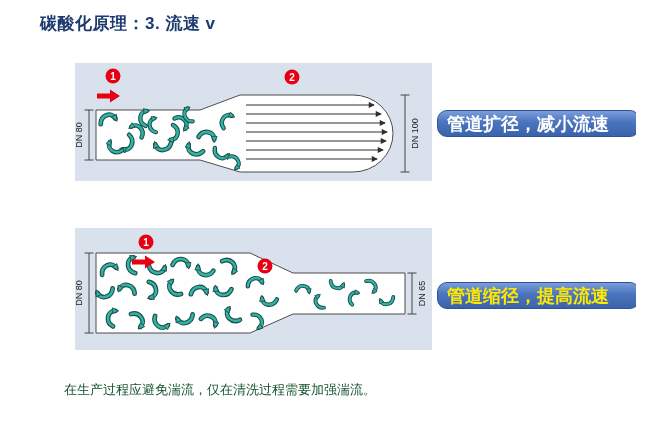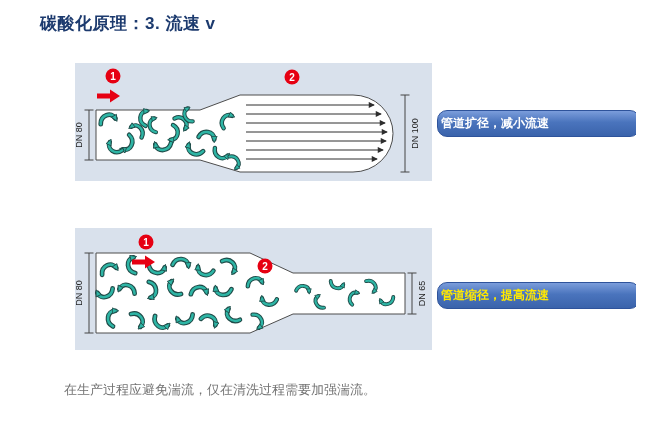--- a/index.html
+++ b/index.html
@@ -17,31 +17,31 @@
   .diag svg { display:block; width:100%; height:100%; }
 
   .pipe { fill:#ffffff; stroke:#4d4d4d; stroke-width:1; }
   .flowline { stroke:#2e2e2e; stroke-width:1; }
   .dim line { stroke:#444444; stroke-width:1; }
   .dn { font:9px "Liberation Sans", sans-serif; fill:#222; text-anchor:middle; }
   .badge-txt { font:bold 10px "Liberation Sans", sans-serif; fill:#fff; text-anchor:middle; }
 
   .callout {
     position:absolute; left:437px; width:203px; height:27px;
-    display:flex; align-items:center; padding-left:3px; box-sizing:border-box;
-    font-size:12px; font-weight:bold; color:#ffffff;
+    display:flex; align-items:center; padding-left:9px; box-sizing:border-box;
+    font-size:18px; font-weight:bold; color:#ffffff;
     background:linear-gradient(180deg,#7b9ddb 0%,#4a74bd 45%,#3a63ab 100%);
     border:1px solid #2e539b; border-radius:10px;
   }
   .callout-1 { top:110px; }
   .callout-2 { top:282px; color:#ffe900; }
 
   .footnote {
     position:absolute; left:64px; top:381px;
-    font-size:13px; color:#737373;
+    font-size:13px; color:#14532d;
   }
 </style>
 </head>
 <body>
 
 <div class="stage">
 
   <svg width="0" height="0" style="position:absolute" aria-hidden="true">
     <defs>
       <marker id="mk" viewBox="0 0 10 10" refX="5" refY="5" markerWidth="9" markerHeight="9" orient="auto" markerUnits="userSpaceOnUse">

